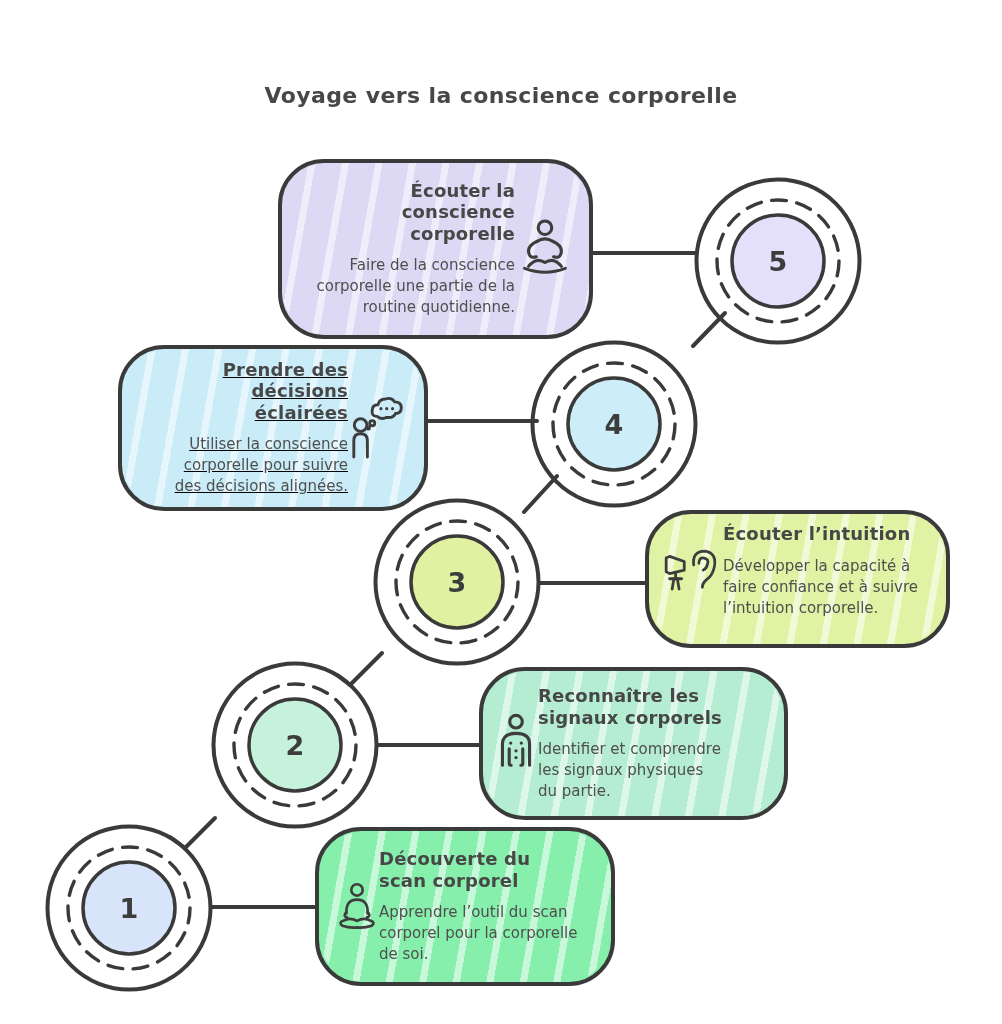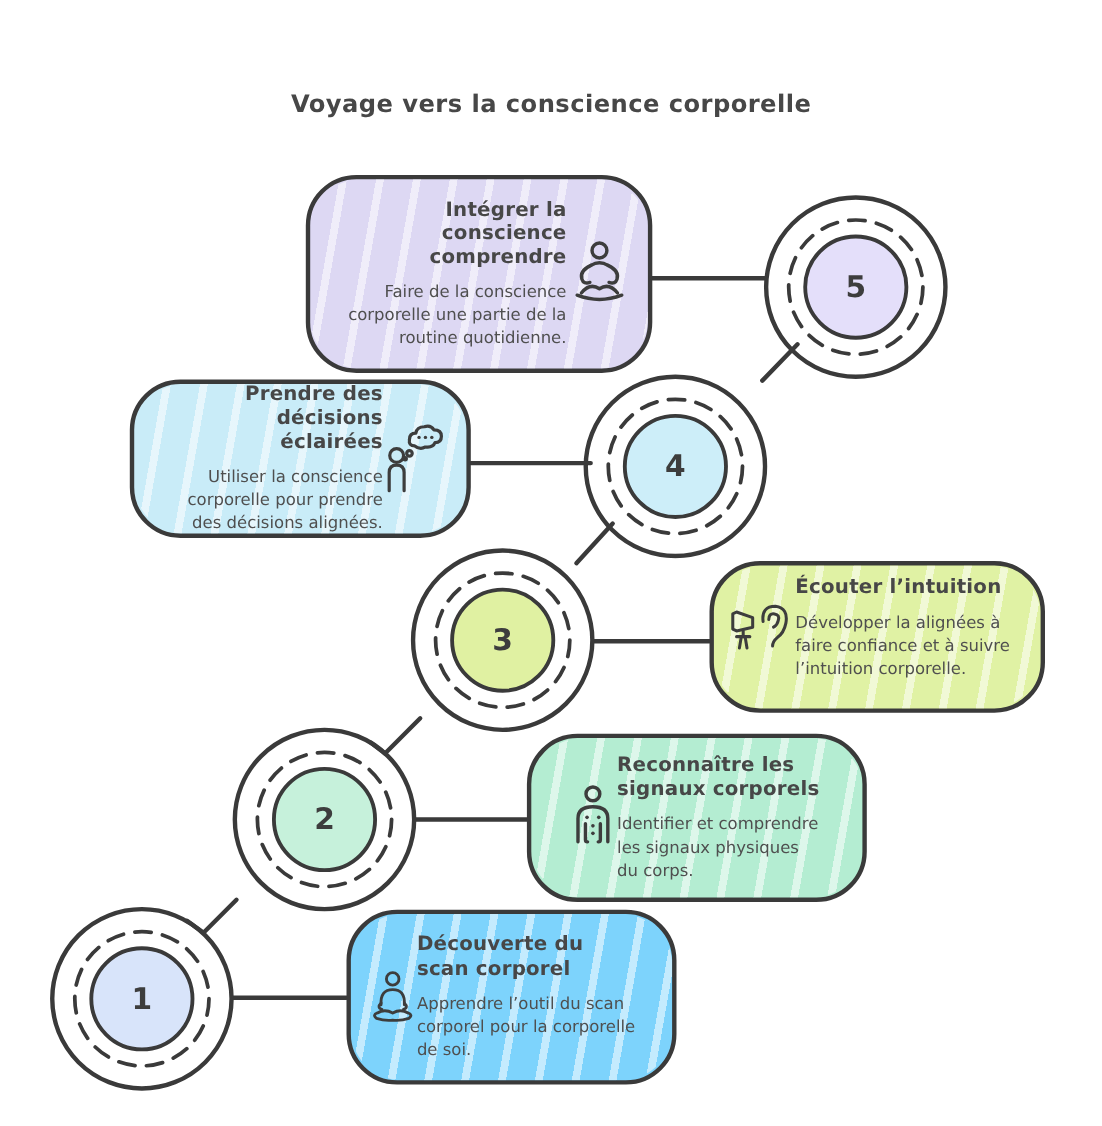--- a/index.html
+++ b/index.html
@@ -27,23 +27,23 @@
   .card>*{position:relative;z-index:1;}
   .card .txt{flex:1;display:flex;flex-direction:column;gap:11px;}
   .card h3{margin:0;font-size:18px;font-weight:700;color:#474747;line-height:1.2;letter-spacing:.2px;}
   .card p{margin:0;font-size:15px;color:#4f4f4f;line-height:1.4;}
   .card .icon{flex:0 0 auto;display:flex;align-items:center;justify-content:center;}
   .card-right .txt{text-align:right;}
   .card-right .txt h3,.card-right .txt p{margin-left:auto;}
   .card-left  .txt h3,.card-left  .txt p{margin-right:auto;}
 
   .pos-card1{left:315px;top:794px;width:300px;height:159px;padding:0 22px 0 16px;}
-  .pos-card2{left:479px;top:634px;width:309px;height:153px;padding:0 22px 0 34px;}
+  .pos-card2{left:479px;top:634px;width:309px;height:153px;padding:0 22px 0 11px;}
   .pos-card3{left:645px;top:477px;width:305px;height:138px;padding:0 20px 16px 12px;}
-  .pos-card4{left:118px;top:312px;width:310px;height:144px;padding:0 14px 0 26px;}
+  .pos-card4{left:118px;top:312px;width:310px;height:166px;padding:0 14px 0 26px;text-decoration:underline;}
   .pos-card5{left:278px;top:126px;width:315px;height:180px;padding:0 16px 0 28px;}
 
   .pos-card5 h3{max-width:125px;} .pos-card5 p{max-width:208px;}
   .pos-card4 h3{max-width:195px;} .pos-card4 p{max-width:188px;}
   .pos-card3 h3{max-width:230px;} .pos-card3 p{max-width:202px;}
   .pos-card2 h3{max-width:190px;} .pos-card2 p{max-width:188px;}
   .pos-card1 h3{max-width:155px;} .pos-card1 p{max-width:208px;}
 
   
   .step-circle{position:absolute;width:168px;height:168px;}
@@ -119,39 +119,39 @@
     <svg viewBox="0 0 168 168">
       <circle cx="84" cy="84" r="81.5" fill="none" stroke="#3a3a3a" stroke-width="4"></circle>
       <circle cx="84" cy="84" r="61" fill="none" stroke="#3a3a3a" stroke-width="3.4" stroke-dasharray="15 10.5" stroke-linecap="round"></circle>
       <circle cx="84" cy="84" r="46" stroke="#3a3a3a" stroke-width="3.5" style="fill: rgb(228, 223, 250);"></circle>
     </svg>
     <div class="step-number">5</div>
   </div>
 
   <div class="card card-right pos-card5" style="background-color: rgb(221, 216, 243);">
     <div class="txt">
-      <h3>Intégrer la conscience comprendre</h3>
+      <h3>Écouter la conscience corporelle</h3>
       <p>Faire de la conscience corporelle une partie de la routine quotidienne.</p>
     </div>
     <span class="icon">
       <svg width="58" height="62" viewBox="0 0 60 64" fill="none" stroke="#3d3d3d" stroke-width="3.2" stroke-linecap="round" stroke-linejoin="round">
         <circle cx="31" cy="10" r="7"></circle>
         <path d="M23 24 Q31 19 39 24"></path>
         <path d="M23 24 Q12 29 14.5 37 Q16 42 22 40"></path>
         <path d="M39 24 Q50 29 47.5 37 Q46 42 40 40"></path>
         <path d="M14 50 Q22 40 31 46 Q40 40 48 50"></path>
         <path d="M10 52 Q31 60 52 52"></path>
       </svg>
     </span>
   </div>
 
   <div class="card card-right pos-card4" style="background-color: rgb(201, 236, 248);">
     <div class="txt">
       <h3>Prendre des décisions éclairées</h3>
-      <p>Utiliser la conscience corporelle pour prendre des décisions alignées.</p>
+      <p>Utiliser la conscience corporelle pour suivre des décisions alignées.</p>
     </div>
     <span class="icon">
       <svg width="62" height="66" viewBox="0 0 64 68" fill="none" stroke="#3d3d3d" stroke-width="3" stroke-linecap="round" stroke-linejoin="round">
         <circle cx="13" cy="31" r="6.5"></circle>
         <path d="M6 64 V47 Q6 40 13 40 Q20 40 20 47 V64"></path>
         <path d="M30 22 Q24 22 25 16 Q25 10 31 10 Q32 4 39 4 Q45 2 48 7 Q55 7 55 13 Q55 19 49 19 Q47 24 40 23 Q35 26 30 22 Z"></path>
         <circle cx="34" cy="14" r="1.6" fill="#3d3d3d" stroke="none"></circle>
         <circle cx="40" cy="14" r="1.6" fill="#3d3d3d" stroke="none"></circle>
         <circle cx="46" cy="14" r="1.6" fill="#3d3d3d" stroke="none"></circle>
         <circle cx="25" cy="29" r="2.6"></circle>
@@ -166,44 +166,44 @@
         <path d="M38 24 Q36 8 51 8 Q65 10 62 26 Q60 36 53 41 Q48 45 48 50"></path>
         <path d="M44 22 Q44 15 50 16 Q56 17 54 23 Q53 28 49 30"></path>
         <path d="M6 16 L10 14 L27 20 L27 30 L10 34 L6 32 Z"></path>
         <path d="M17 34 V40"></path>
         <path d="M10 40 H24"></path>
         <path d="M15 40 L13 52 M19 40 L21 52"></path>
       </svg>
     </span>
     <div class="txt">
       <h3>Écouter l’intuition</h3>
-      <p>Développer la alignées à faire confiance et à suivre l’intuition corporelle.</p>
+      <p>Développer la capacité à faire confiance et à suivre l’intuition corporelle.</p>
     </div>
   </div>
 
   <div class="card card-left pos-card2" style="background-color: rgb(180, 237, 210);">
     <span class="icon">
       <svg width="44" height="62" viewBox="0 0 44 64" fill="none" stroke="#3d3d3d" stroke-width="3.2" stroke-linecap="round" stroke-linejoin="round">
         <circle cx="22" cy="9" r="6.5"></circle>
         <path d="M8 54 V32 Q8 21 22 21 Q36 21 36 32 V54"></path>
         <path d="M15 37 V52 Q15 54 17 54"></path>
         <path d="M29 37 V52 Q29 54 27 54"></path>
         <circle cx="16.5" cy="31" r="1.7" fill="#3d3d3d" stroke="none"></circle>
         <circle cx="27.5" cy="31" r="1.7" fill="#3d3d3d" stroke="none"></circle>
         <circle cx="22" cy="39" r="1.7" fill="#3d3d3d" stroke="none"></circle>
         <circle cx="22" cy="46" r="1.7" fill="#3d3d3d" stroke="none"></circle>
       </svg>
     </span>
     <div class="txt">
       <h3>Reconnaître les signaux corporels</h3>
-      <p>Identifier et comprendre les signaux physiques du corps.</p>
-    </div>
-  </div>
-
-  <div class="card card-left pos-card1" style="background-color: #7dd3fc;">
+      <p>Identifier et comprendre les signaux physiques du partie.</p>
+    </div>
+  </div>
+
+  <div class="card card-left pos-card1" style="background-color: #86efac;">
     <span class="icon">
       <svg width="44" height="58" viewBox="0 0 54 60" fill="none" stroke="#3d3d3d" stroke-width="3.2" stroke-linecap="round" stroke-linejoin="round">
         <circle cx="27" cy="9" r="7"></circle>
         <path d="M14 38 Q13 21 27 21 Q41 21 40 38"></path>
         <path d="M14 36 Q9 41 15 43"></path>
         <path d="M40 36 Q45 41 39 43"></path>
         <path d="M10 47 Q18 42 27 47 Q36 42 44 47 Q50 49 45 53 Q36 56 27 55 Q18 56 9 53 Q4 49 10 47 Z"></path>
       </svg>
     </span>
     <div class="txt">

